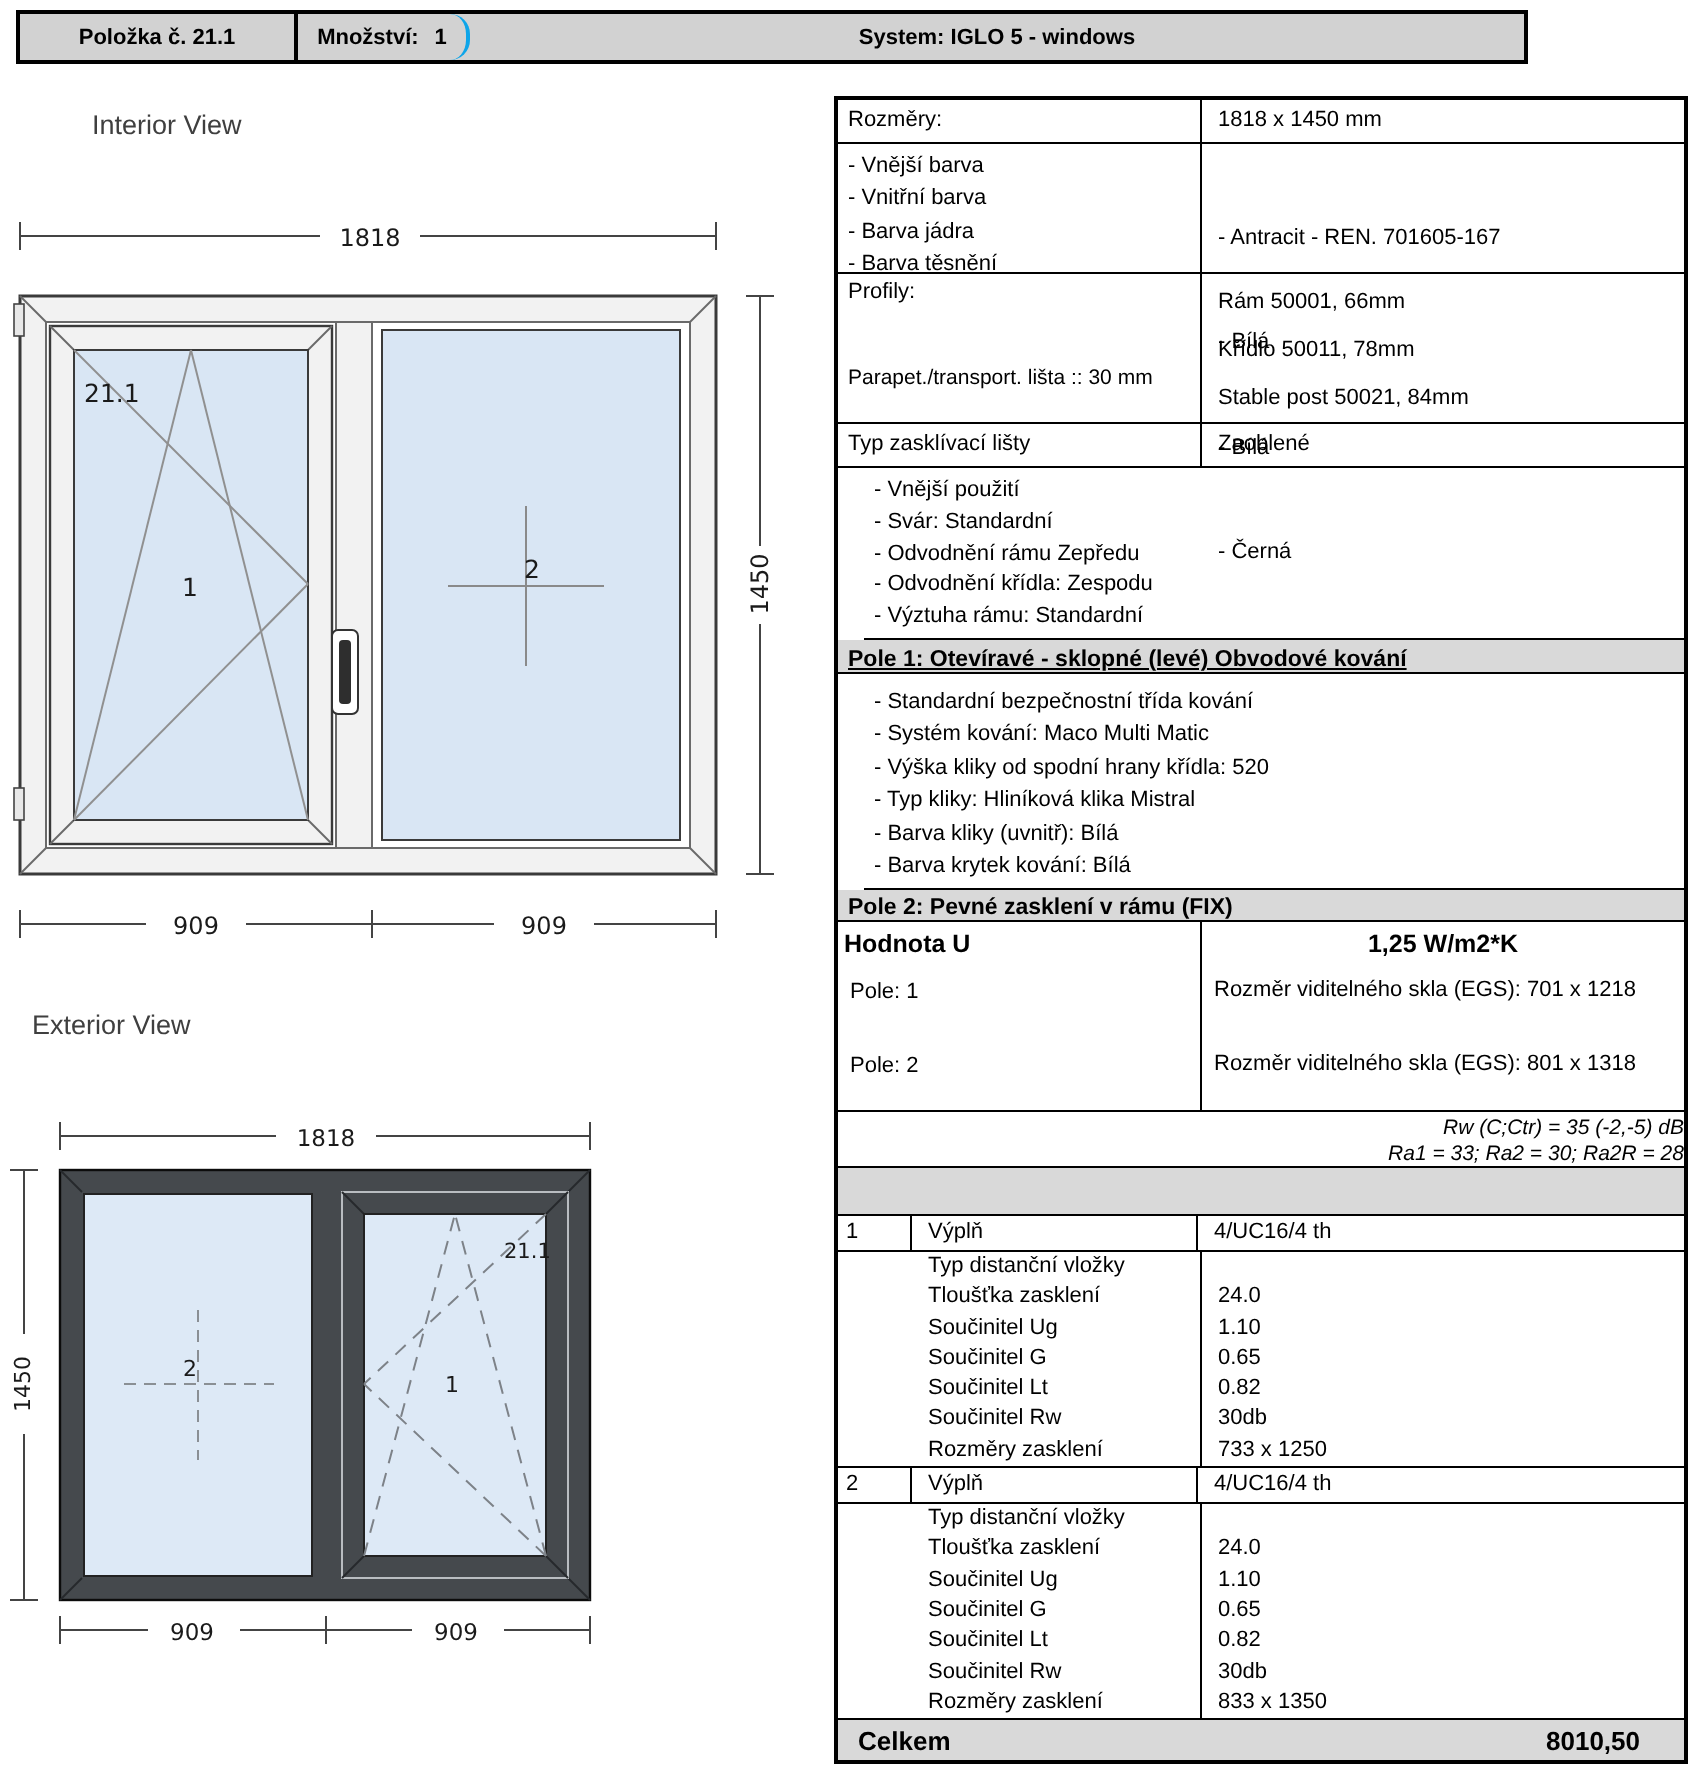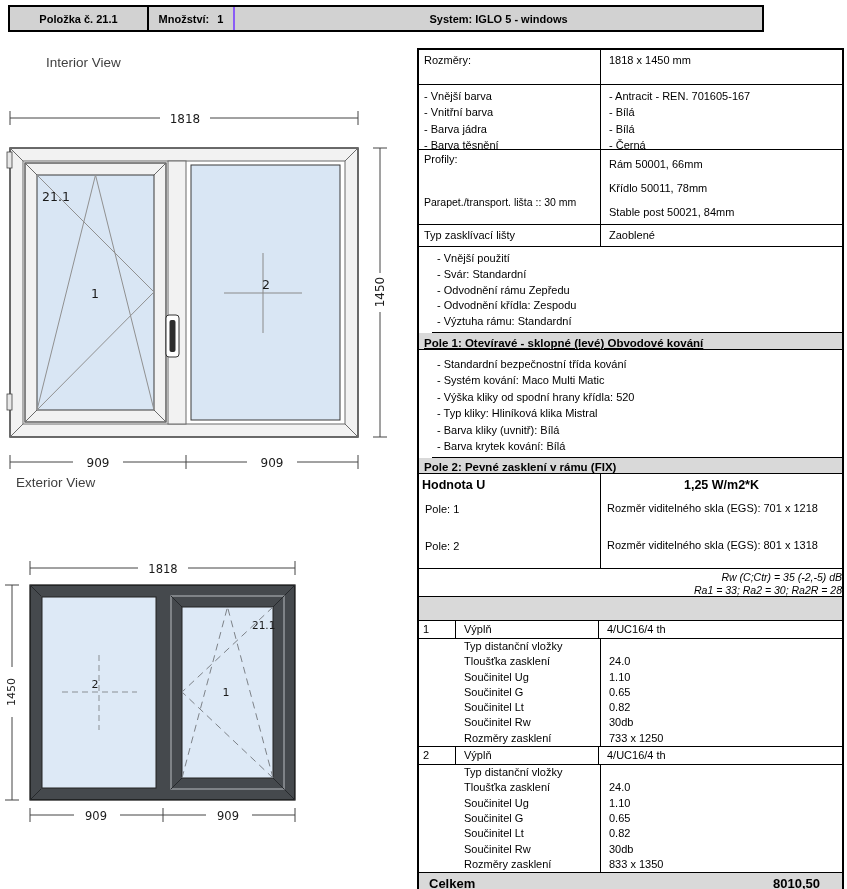--- a/index.html
+++ b/index.html
@@ -6,41 +6,41 @@
   html,body { width: 847px; height: 889px; background: #ffffff; overflow: hidden;
     font-family: "Liberation Sans", sans-serif; color: #000; }
   .abs { position: absolute; }
 
   
   .hdrbar { position: absolute; left: 8px; top: 5px; width: 756px; height: 27px;
     display: flex; border: 2px solid #000; background: #d2d2d2; }
   .hdrbar .cell { display: flex; align-items: center; justify-content: center;
     font-size: 11px; font-weight: bold; }
   .hdr-item { width: 139px; border-right: 2px solid #000; }
-  .hdr-qty { width: 86px; border-right: 2px solid #8b5cf6; gap: 8px; }
+  .hdr-qty { width: 86px; border-right: 2px solid #0ea5e9; gap: 8px; border-radius: 10px; }
   .hdr-sys { flex: 1; }
 
   
   .viewtitle { position: absolute; left: 16px; font-size: 13.5px; color: #3f3f3f; }
 
   
   .tbl { position: absolute; left: 417px; top: 48px; width: 427px; border: 2px solid #000;
     font-size: 11px; background: #fff; }
   .sec { border-bottom: 1px solid #000; display: flex; }
   .sec:last-child { border-bottom: none; }
   .lblcol { width: 181px; }
   .valcol { flex: 1; border-left: 1px solid #000; }
 
-  .sec-rozmery { height: 35px; }
+  .sec-rozmery { height: 22px; }
   .sec-rozmery .lblcol, .sec-rozmery .valcol { line-height: 16px; padding: 2px 5px 0 5px; }
   .sec-rozmery .valcol { padding-left: 8px; }
 
   .sec-colors { height: 65px; }
   .sec-colors .line { height: 16.25px; line-height: 16.25px; padding-left: 5px; white-space: nowrap; }
-  .sec-colors .valcol .line { padding-left: 8px; }
+  .sec-colors .valcol .line { padding-left: 8px; margin-top: 36px; }
 
   .sec-profily { height: 75px; }
   .sec-profily .lblcol { position: relative; }
   .sec-profily .p-top { padding: 3px 5px; }
   .sec-profily .p-bottom { position: absolute; left: 5px; bottom: 16px; font-size: 10.5px; white-space: nowrap; }
   .sec-profily .valcol .line { line-height: 23px; padding-left: 8px; padding-top: 1px; white-space: nowrap; }
 
   .sec-lista { height: 22px; }
   .sec-lista .lblcol, .sec-lista .valcol { line-height: 17px; padding: 2px 5px 0 5px; }
   .sec-lista .valcol { padding-left: 8px; }
@@ -168,21 +168,21 @@
       <line x1="123" y1="414" x2="247" y2="414"></line>
       <line x1="297" y1="414" x2="358" y2="414"></line>
     <line x1="10" y1="407" x2="10" y2="421"></line>
       <line x1="186" y1="407" x2="186" y2="421"></line>
       <line x1="358" y1="407" x2="358" y2="421"></line>
   </g>
   <text x="98" y="419" font-size="12" text-anchor="middle">909</text>
   <text x="272" y="419" font-size="12" text-anchor="middle">909</text>
 </svg>
 
-<div class="viewtitle" style="top:475px;">Exterior View</div>
+<div class="viewtitle" style="top:505px;">Exterior View</div>
 
 <svg class="abs" style="left:0; top:535px;" width="410" height="300" viewBox="0 0 410 300">
 
   <g stroke="#444" stroke-width="1">
     <line x1="30" y1="33" x2="138" y2="33"></line>
       <line x1="188" y1="33" x2="295" y2="33"></line>
     <line x1="30" y1="26" x2="30" y2="40"></line>
       <line x1="295" y1="26" x2="295" y2="40"></line>
   </g>
   <text x="163" y="38" font-size="11.5" text-anchor="middle">1818</text>

